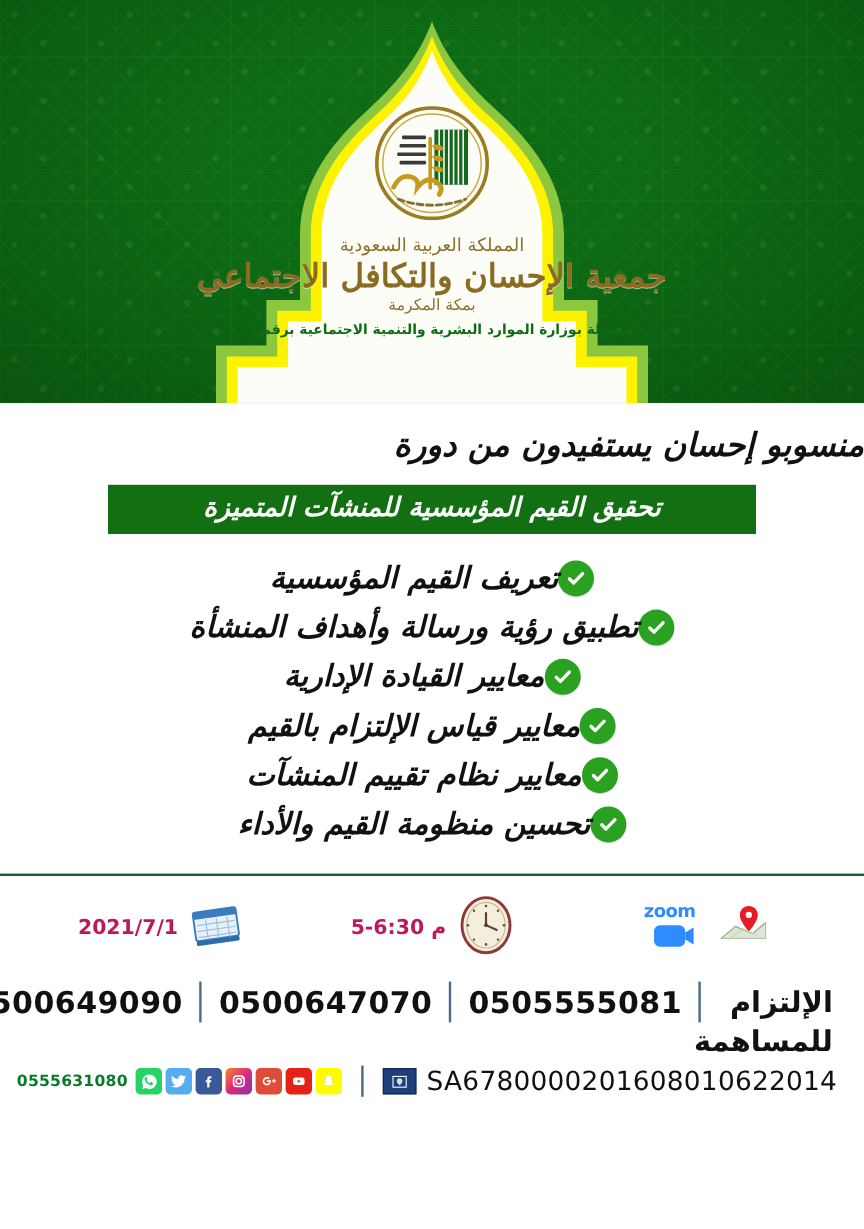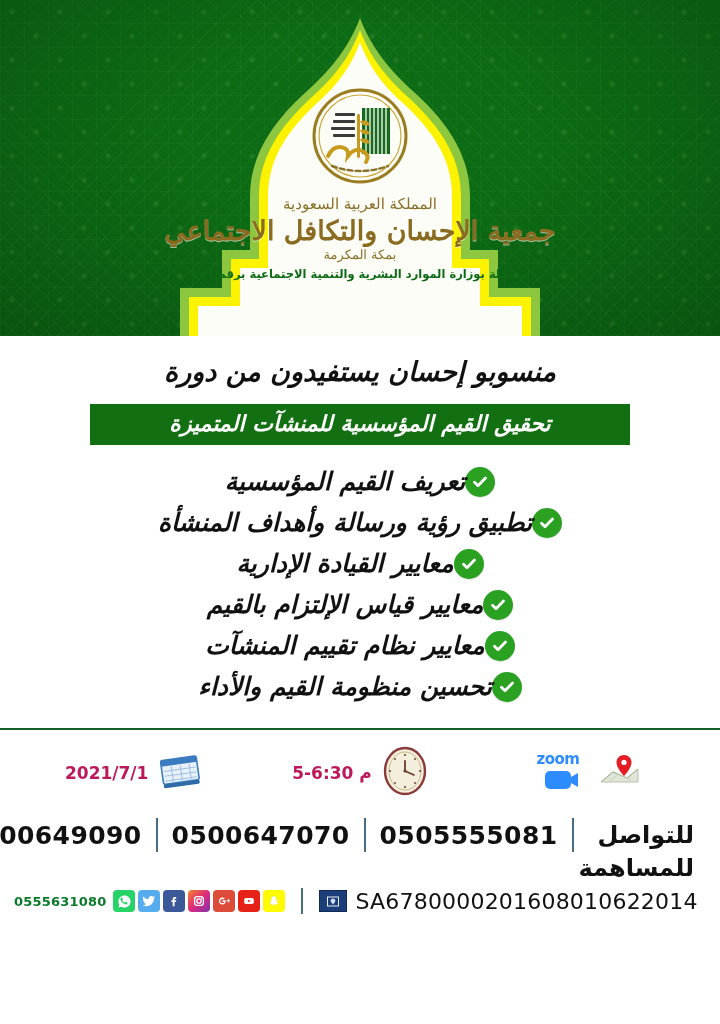--- a/index.html
+++ b/index.html
@@ -53,21 +53,21 @@
     color:#8a7028;font-size:13px;line-height:1.1;margin-top:1px;
   }
   .org-reg{
     color:#0c6b14;font-size:11.5px;font-weight:bold;margin-top:5px;line-height:1.2;
   }
 
   
   .body-area{position:relative;width:720px;padding-top:6px;}
 
   .headline{
-    text-align:center;
+    text-align:right;
     font-size:27px;
     font-weight:bold;
     font-style:italic;
     color:#111;
     margin:14px 0 0 0;
     letter-spacing:.3px;
   }
 
   .title-banner{
     margin:17px auto 0 auto;
@@ -352,21 +352,21 @@
             <rect x="16" y="24" width="26" height="18" rx="5" fill="#2d8cff"></rect>
             <path d="M42,30 L49,26 L49,40 L42,36 Z" fill="#2d8cff"></path>
           </svg>
         </span>
       </div>
 
     </div>
 
     <div class="contact">
       <div class="contact-line">
-        <span class="contact-label">للتواصل</span>
+        <span class="contact-label">الإلتزام</span>
         <span class="vsep"></span>
         <span class="phone">0505555081</span>
         <span class="vsep"></span>
         <span class="phone">0500647070</span>
         <span class="vsep"></span>
         <span class="phone">0500649090</span>
       </div>
       <div class="contact-sub">للمساهمة</div>
     </div>
 

